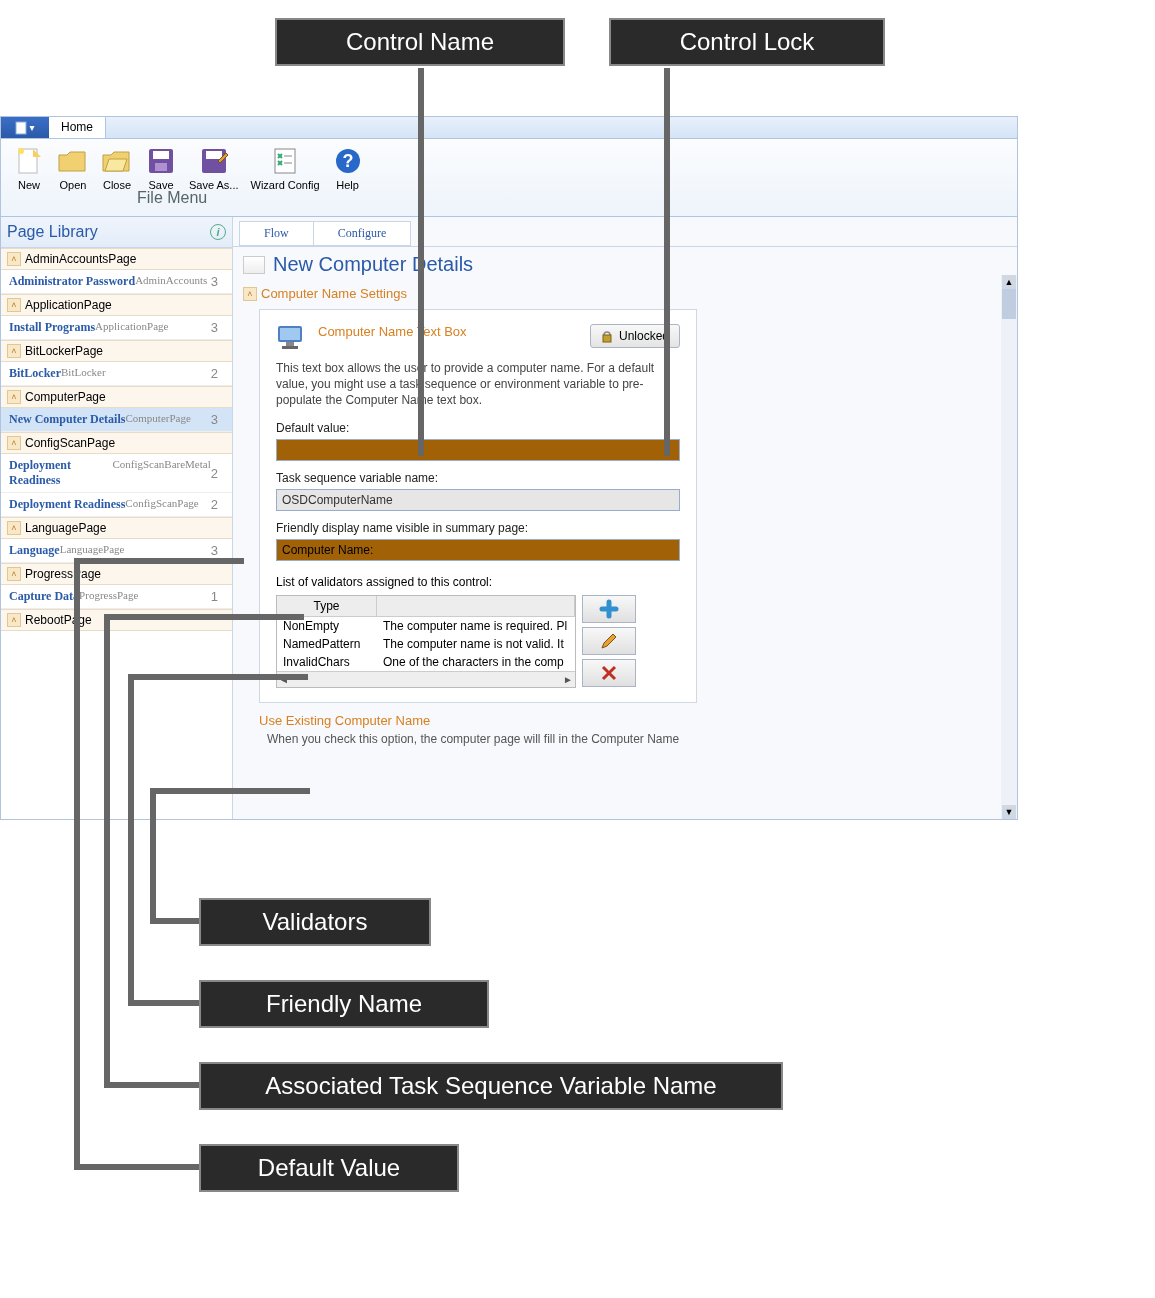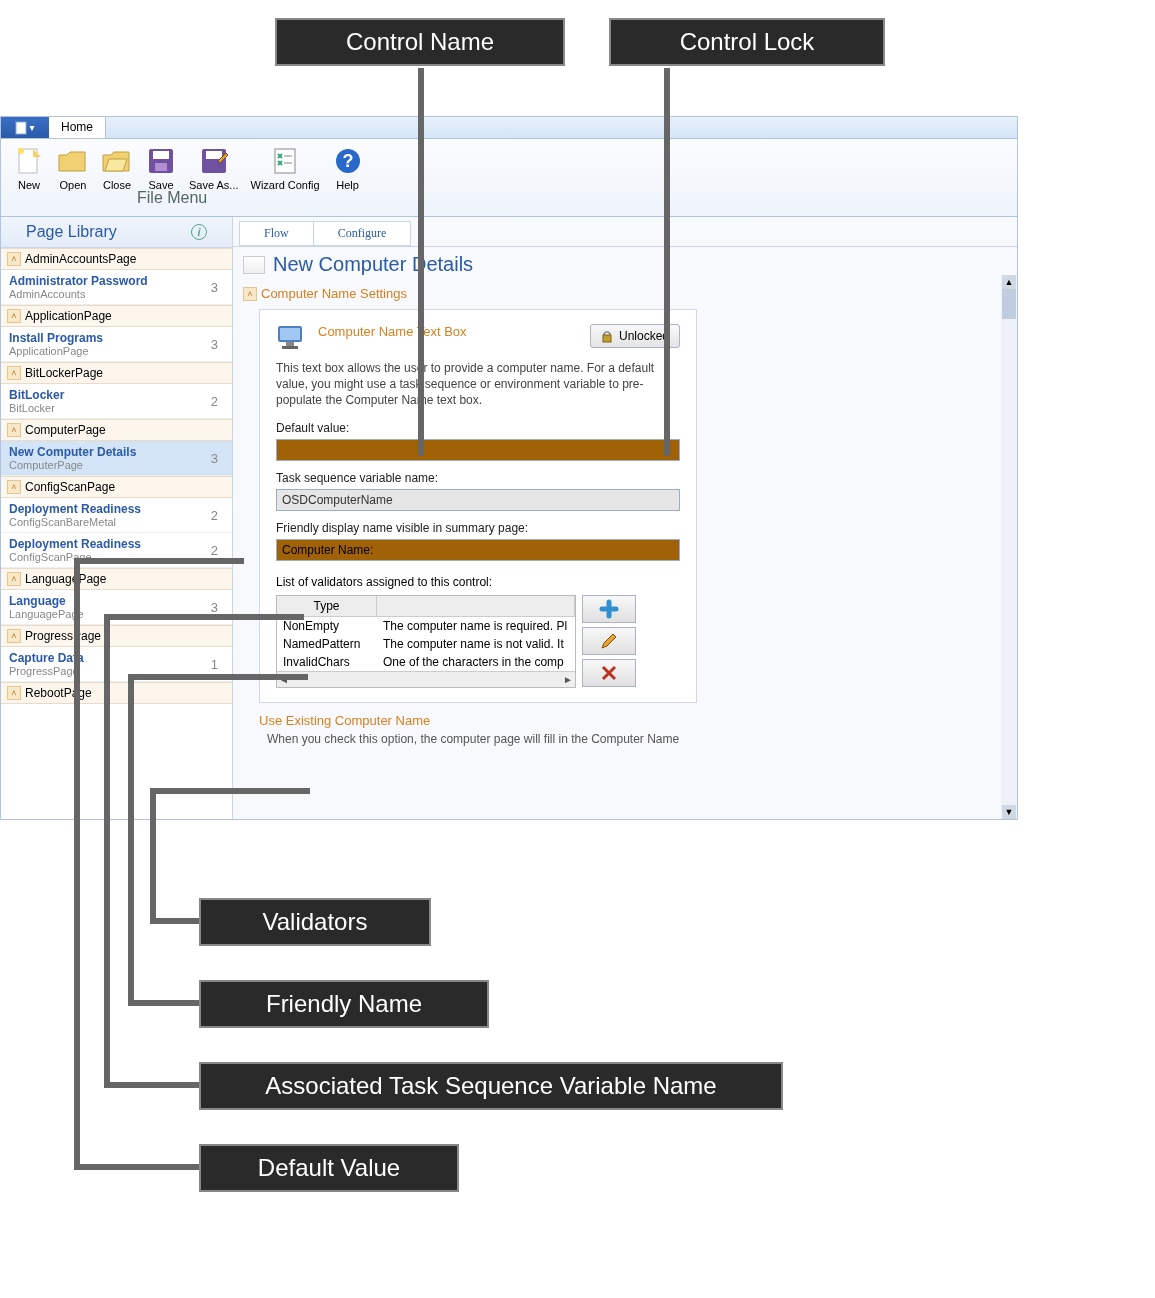--- a/index.html
+++ b/index.html
@@ -23,33 +23,33 @@
 .ribbon-icon { width: 32px; height: 32px; display: flex; align-items: center; justify-content: center; margin-bottom: 2px; }
 .ribbon-label { font-size: 11px; text-align: center; line-height: 1.1; }
 .ribbon-group-label { position: absolute; bottom: 2px; font-size: 16px; color: #566; }
 .ribbon-group { position: relative; display: flex; padding-bottom: 16px; }
 
 
 .app-body { display: flex; height: calc(100% - 100px); }
 
 
 .sidebar { width: 232px; background: #fff; border-right: 1px solid #c9d6e8; display: flex; flex-direction: column; }
-.sidebar-header { background: linear-gradient(#f0f5fc, #e2ecf8); padding: 6px 25px; color: #2a5aa8; font-size: 16px; display: flex; align-items: center; justify-content: space-between; border-bottom: 1px solid #c9d6e8; }
+.sidebar-header { background: linear-gradient(#f0f5fc, #e2ecf8); padding: 6px 6px; color: #2a5aa8; font-size: 16px; display: flex; align-items: center; justify-content: space-between; border-bottom: 1px solid #c9d6e8; }
 .info-icon-circle { width: 16px; height: 16px; border-radius: 50%; border: 1px solid #5a8; display: inline-flex; align-items: center; justify-content: center; font-style: italic; font-weight: bold; color: #5a8; font-size: 11px; }
 .sidebar-scroll { overflow-y: auto; flex: 1; position: relative; }
 .sidebar-scroll::-webkit-scrollbar { width: 16px; }
 .sidebar-scroll::-webkit-scrollbar-thumb { background: #c0cde0; border: 1px solid #a0b0c8; }
 .sidebar-scroll::-webkit-scrollbar-track { background: #eef2f8; }
 
 .lib-group-hdr { background: #fdf6ed; border-top: 1px solid #e8dcc8; border-bottom: 1px solid #e8dcc8; padding: 3px 6px; display: flex; align-items: center; gap: 4px; }
 .expand-chevron { width: 14px; height: 14px; background: #f8e8c8; border: 1px solid #e0c890; display: inline-flex; align-items: center; justify-content: center; font-size: 9px; color: #c08030; }
 .lib-group-name { color: #000000; font-size: 12px; }
 .lib-item { padding: 4px 8px 4px 8px; border-bottom: 1px solid #eee; display: flex; justify-content: space-between; align-items: center; cursor: pointer; }
 .lib-item.selected { background: #d4e4f7; }
-.lib-item-left { display: flex; flex-direction: column; }
+.lib-item-left { display: flex; flex-direction: row; font-family: Liberation Serif, serif; }
 .lib-item-title { color: #2a5aa8; font-weight: bold; font-size: 12px; }
 .lib-item-sub { color: #888; font-size: 11px; }
 .lib-item-count { color: #888; font-size: 13px; padding-right: 6px; }
 
 
 .content { flex: 1; background: #f7f9fc; display: flex; flex-direction: column; position: relative; }
 .content-tabs { display: flex; gap: 0; padding: 4px 6px 0; border-bottom: 1px solid #c9d6e8; font-family: Liberation Serif, serif; }
 .content-tab { padding: 4px 24px; border: 1px solid #c9d6e8; background: #fff; margin-right: -1px; font-size: 12px; color: #2a5aa8; cursor: pointer; }
 .content-tab.active { font-weight: normal; }
 .page-title-row { display: flex; align-items: center; gap: 8px; padding: 6px 10px; }

